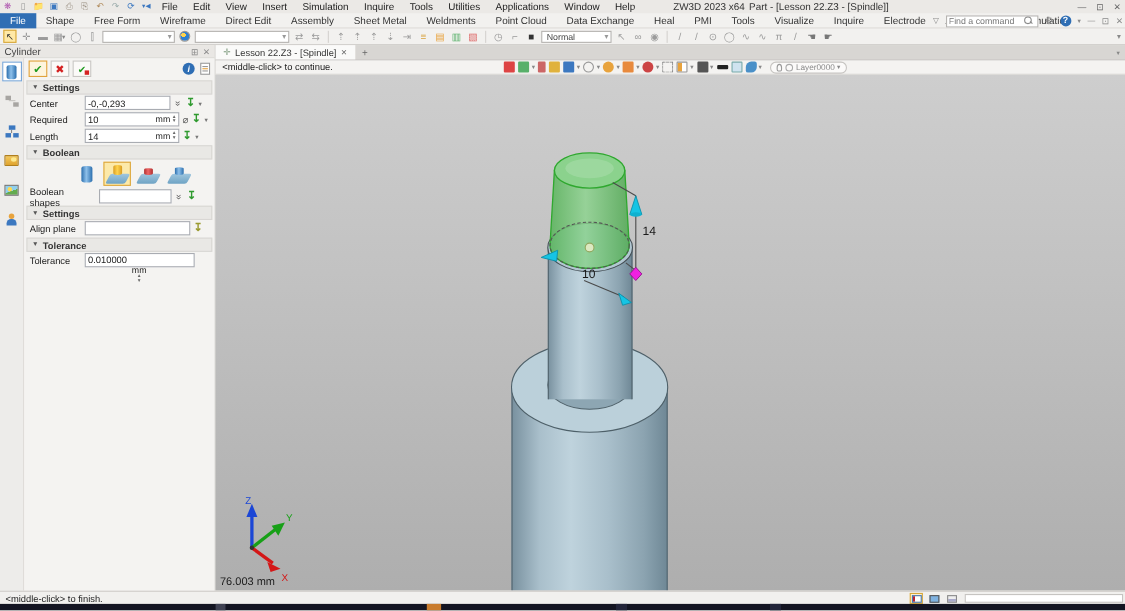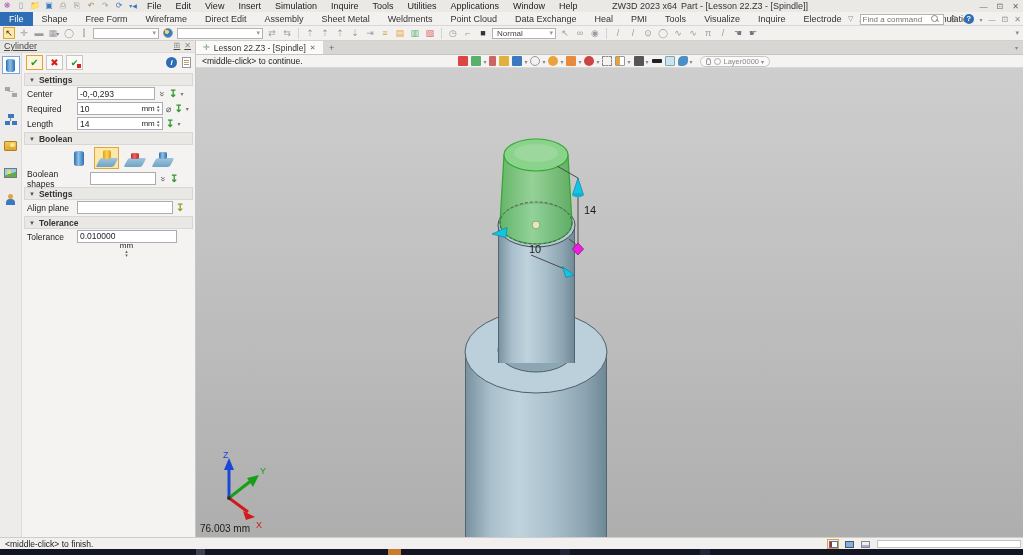--- a/index.html
+++ b/index.html
@@ -35,21 +35,21 @@
   .ti { min-width:12px; height:12px; display:flex; align-items:center; justify-content:center; font-size:9px; color:#9b9b9b; }
   .ti.hl { background:#ffe9a6; border:1px solid #d6a73b; color:#444; }
   .sep { width:1px; height:11px; background:#d4d2cf; margin:0 2px; }
   .combo { width:66px; height:11px; background:#fff; border:1px solid #b4b2af; display:flex; align-items:center; justify-content:flex-end; padding:0 2px; color:#999; font-size:7px; }
   .combo .val { margin-right:auto; padding-left:2px; font-size:8px; color:#444; }
   .globe { width:10px; height:10px; border-radius:50%; background:radial-gradient(circle at 35% 35%, #ffd34d 28%, #2f7fd0 30%); border:1px solid #9a9895; }
   #toolbar-end { position:absolute; right:4px; top:3px; color:#8a8a8a; font-size:7px; }
 
   
   #panel { position:absolute; left:0; top:41px; width:196px; height:496px; background:#f0efed; border-right:1px solid #c9c7c4; }
-  #panel-header { height:12px; background:#e9e7e4; display:flex; align-items:flex-start; padding:0 4px; font-size:9px; color:#444; border-bottom:1px solid #dddbd8;text-decoration:underline; }
+  #panel-header { height:12px; background:#e9e7e4; display:flex; align-items:flex-end; padding:0 4px; font-size:9px; color:#444; border-bottom:1px solid #dddbd8; }
   #panel-header .ph-icons { margin-left:auto; display:flex; gap:4px; color:#8a8a8a; font-size:8px; }
   #strip { position:absolute; left:0; top:12px; width:22px; bottom:0; background:#edecea; border-right:1px solid #dddbd8; display:flex; flex-direction:column; align-items:center; padding-top:3px; gap:9px; }
   .si { width:18px; height:18px; display:flex; align-items:center; justify-content:center; }
   .si.sel { background:#fff; border:1px solid #7aa7d8; }
   .cylglyph { width:9px; height:13px; background:linear-gradient(90deg,#2c6fae,#8ec0ea 45%,#2c6fae); border-radius:45%/16%; }
   .nodeglyph { width:12px; height:10px; background:
       linear-gradient(#a7a5a2,#a7a5a2) 0 0/5px 4px no-repeat,
       linear-gradient(#a7a5a2,#a7a5a2) 7px 6px/5px 4px no-repeat,
       linear-gradient(#c4c2bf,#c4c2bf) 3px 4px/6px 1px no-repeat; }
   .treeglyph { width:12px; height:11px; background:

